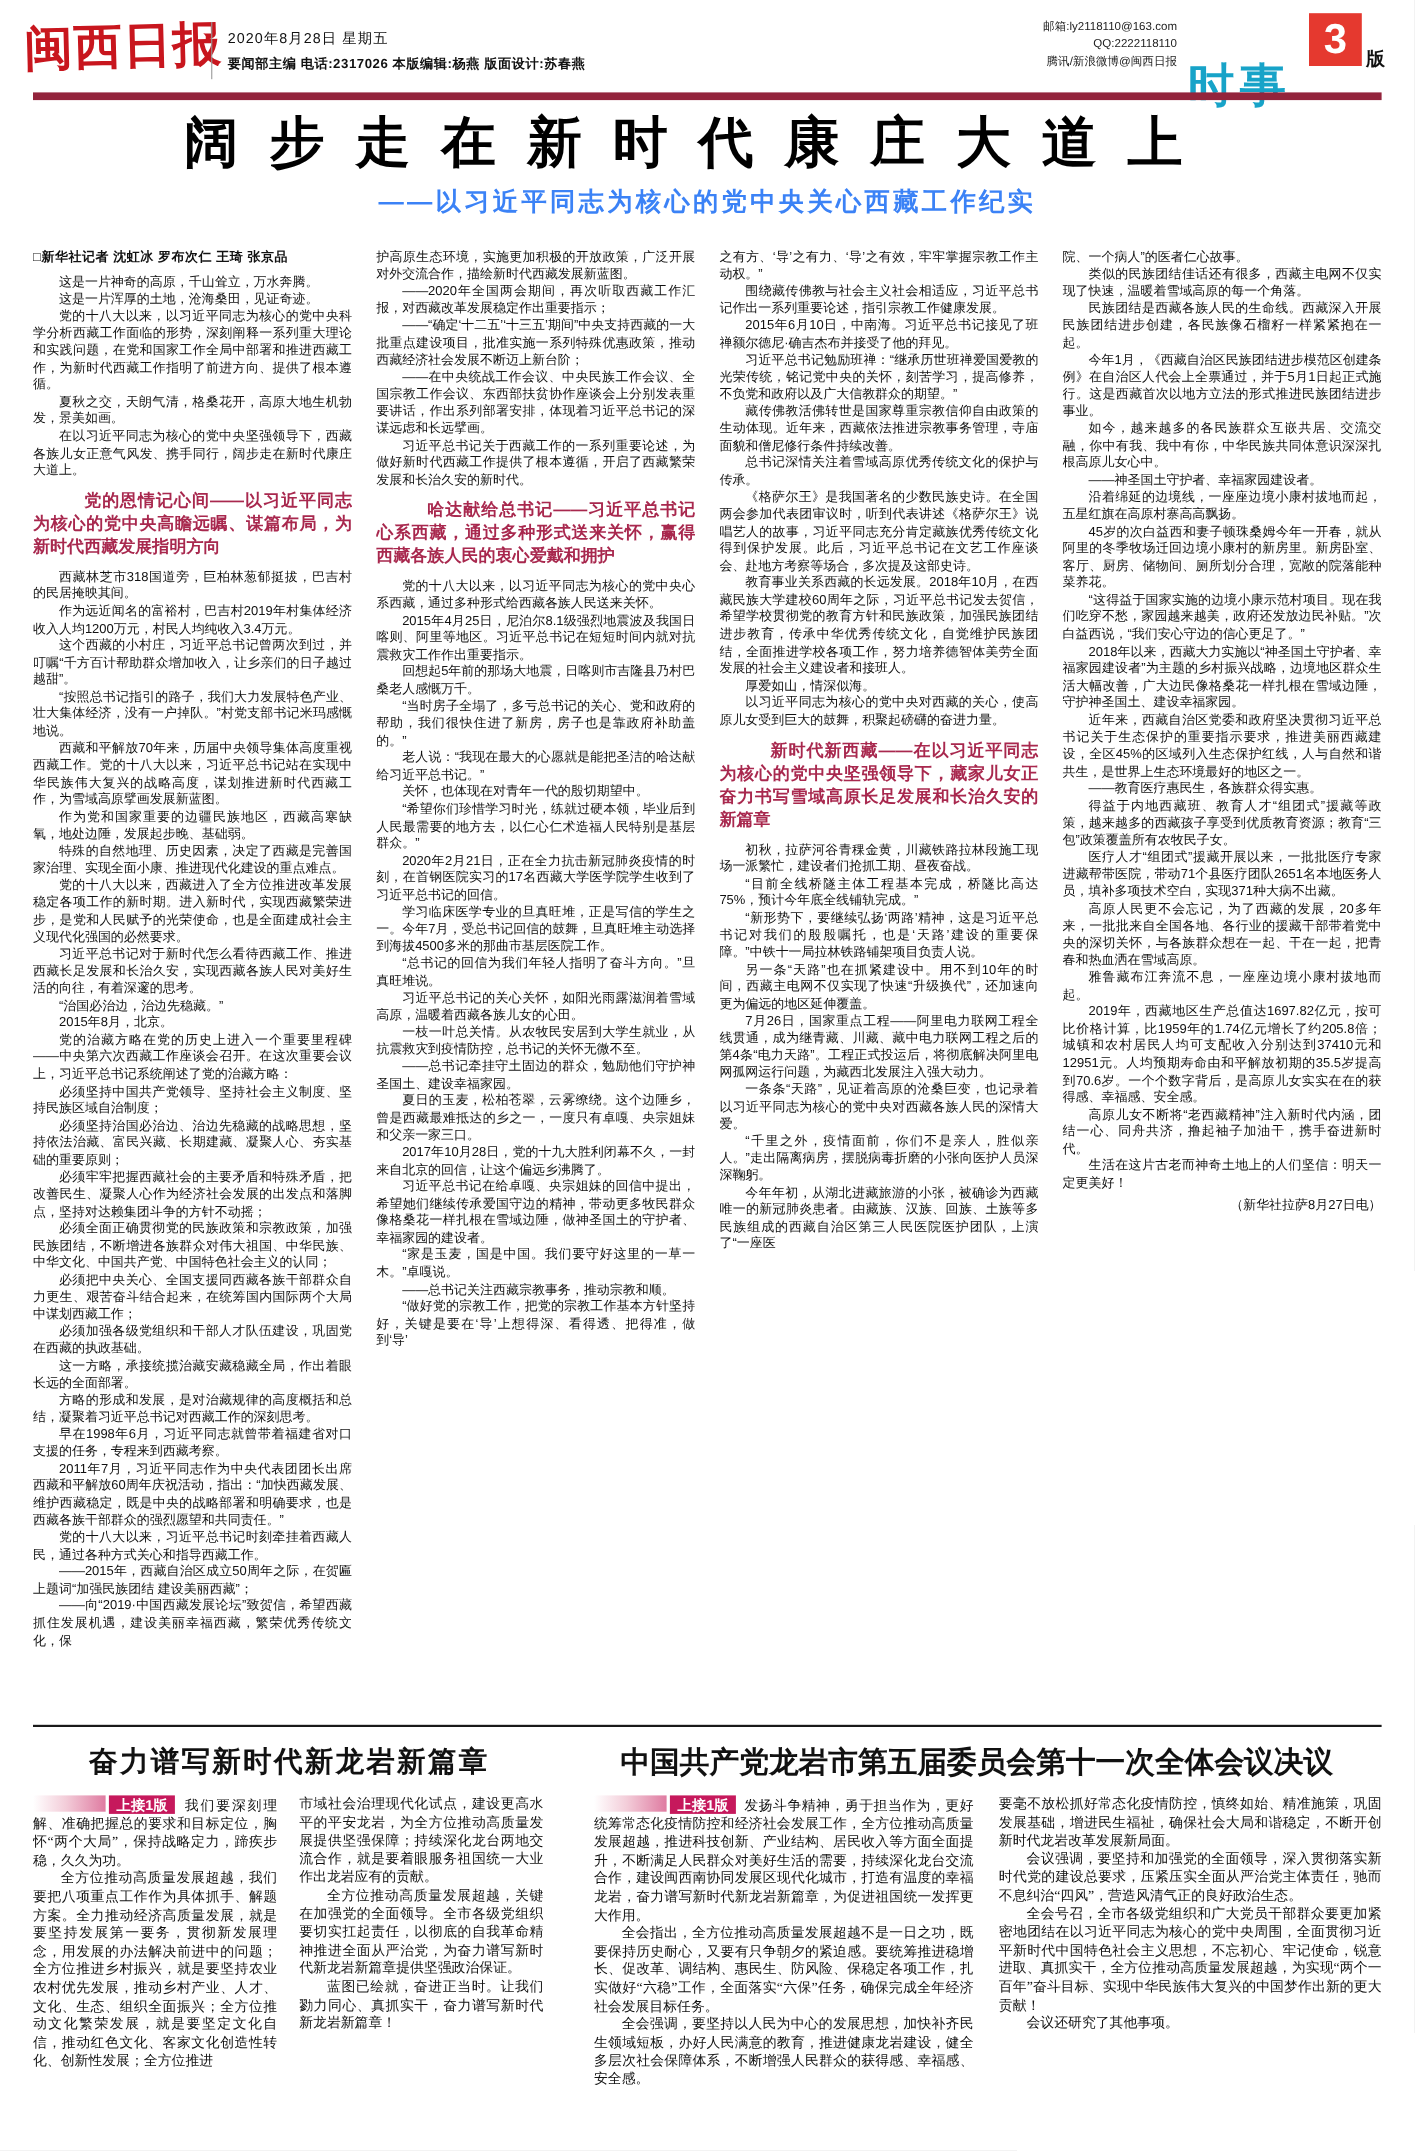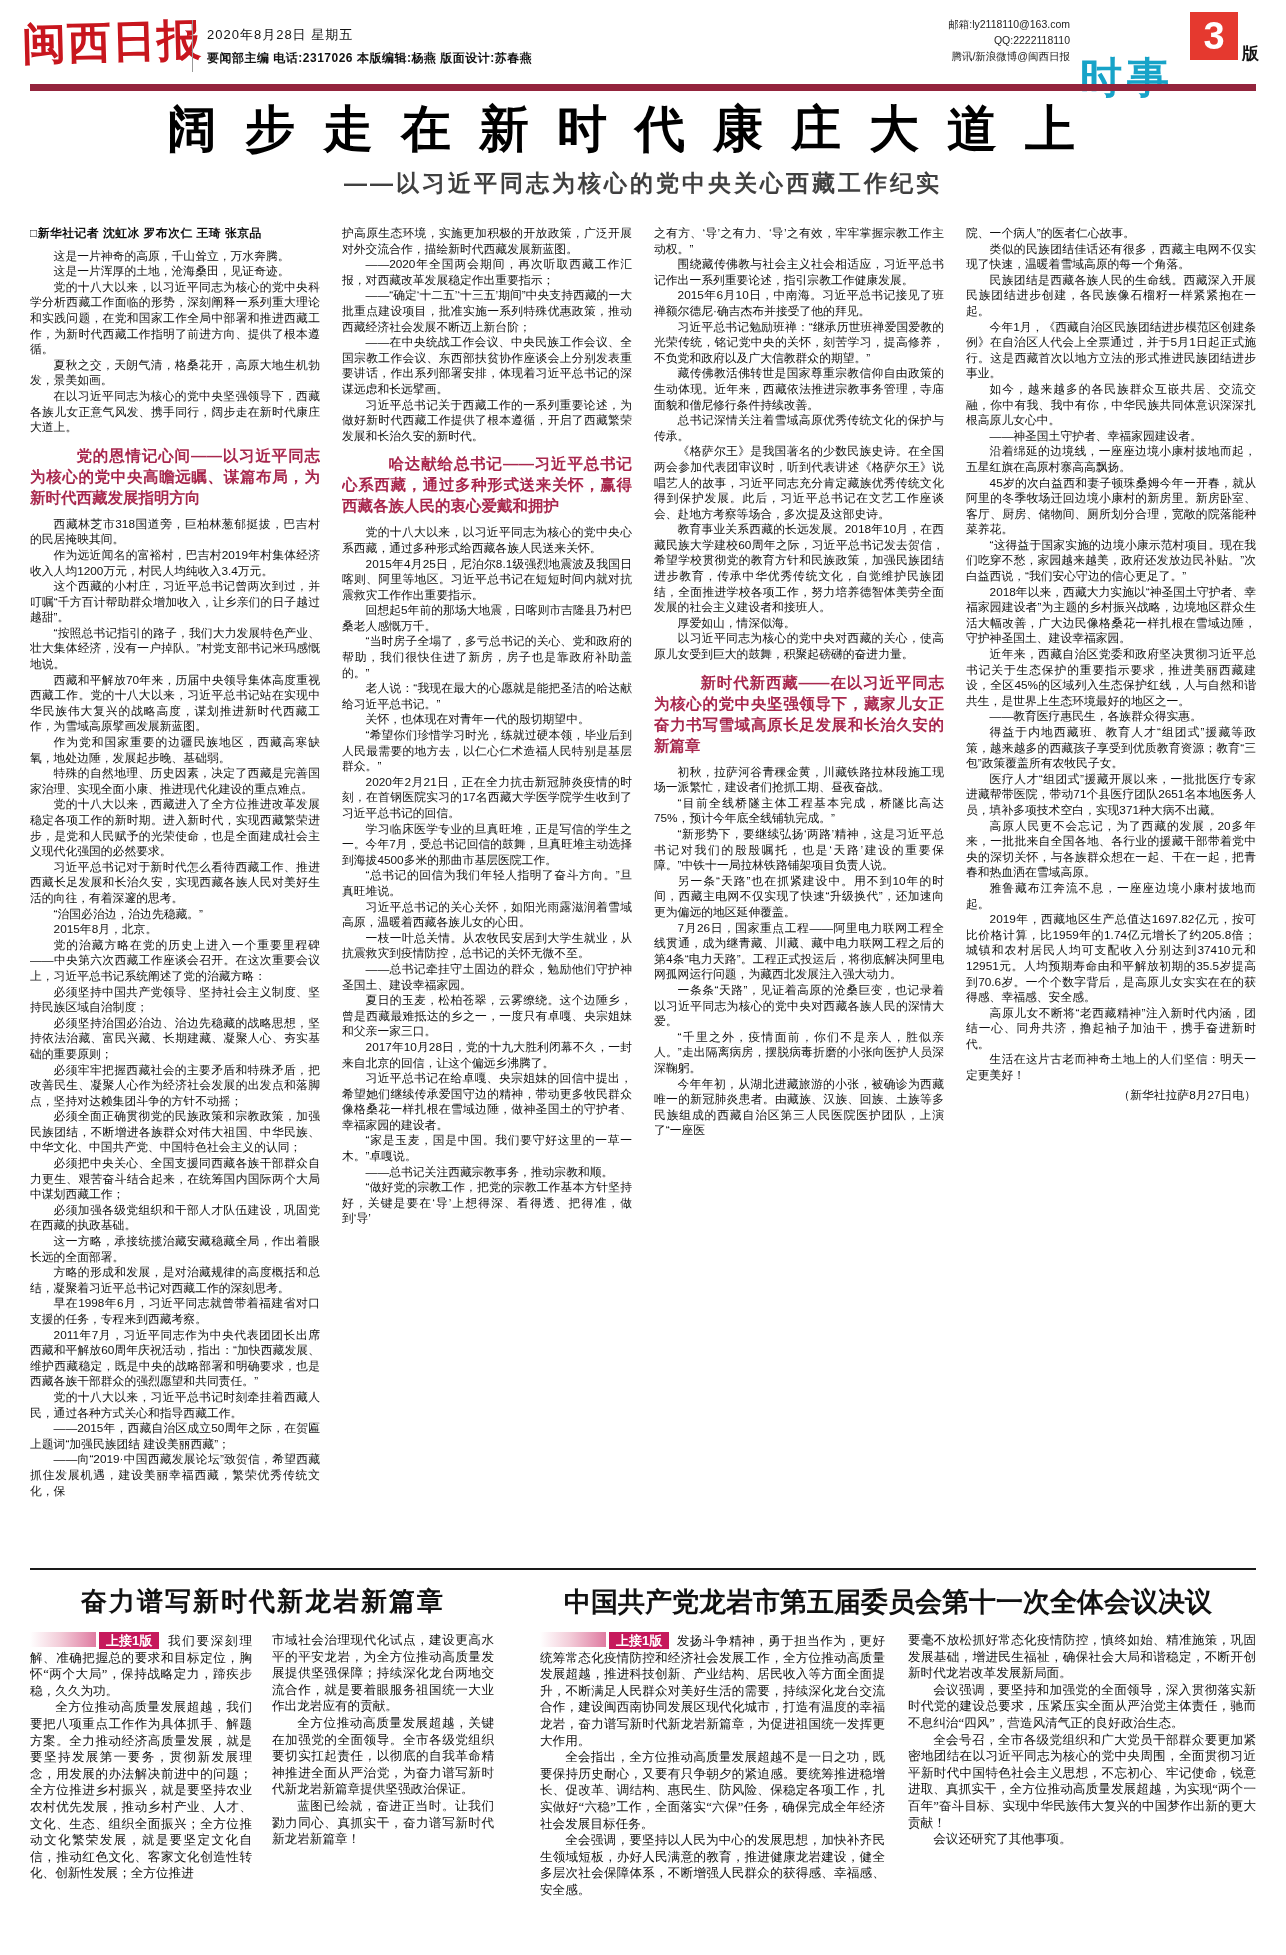--- a/index.html
+++ b/index.html
@@ -17,21 +17,21 @@
   .section-name{position:absolute;left:1080px;top:14px;font-size:42px;font-weight:700;
                 color:#17a3c8;letter-spacing:5px;white-space:nowrap;margin-top:36px;}
   .page-badge{position:absolute;left:1190px;top:12px;width:48px;height:48px;background:#e5392f;
               color:#fff;font-size:38px;font-weight:900;text-align:center;line-height:48px;}
   .page-word{position:absolute;left:1242px;top:42px;font-size:17px;font-weight:700;}
   .maroon-bar{position:absolute;left:30px;top:84px;width:1226px;height:7px;background:#93243c;}
   
   .headline{position:absolute;left:0;top:96px;width:1270px;text-align:center;font-size:50px;
             font-weight:900;letter-spacing:28px;white-space:nowrap;color:#000;}
   .subtitle{position:absolute;left:0;top:168px;width:1286px;text-align:center;font-size:23px;
-            font-weight:600;letter-spacing:3px;color:#404040;}
+            font-weight:600;letter-spacing:3px;color:#3b82f6;}
   
   .col{position:absolute;top:226px;height:1330px;overflow:hidden;font-size:11.8px;
        line-height:15.6px;}
   .c1{left:30px;width:290px;} .c2{left:342px;width:290px;}
   .c3{left:654px;width:290px;} .c4{left:966px;width:290px;}
   .para{margin:0;text-align:justify;}
   .para.p{text-indent:2em;}
   .para.cont{text-indent:0;}
   .para.byline{font-weight:700;text-indent:0;margin-bottom:7px;letter-spacing:.5px;}
   .para.sub{color:#a8284e;font-weight:700;font-size:15.5px;line-height:21px;text-indent:3em;

